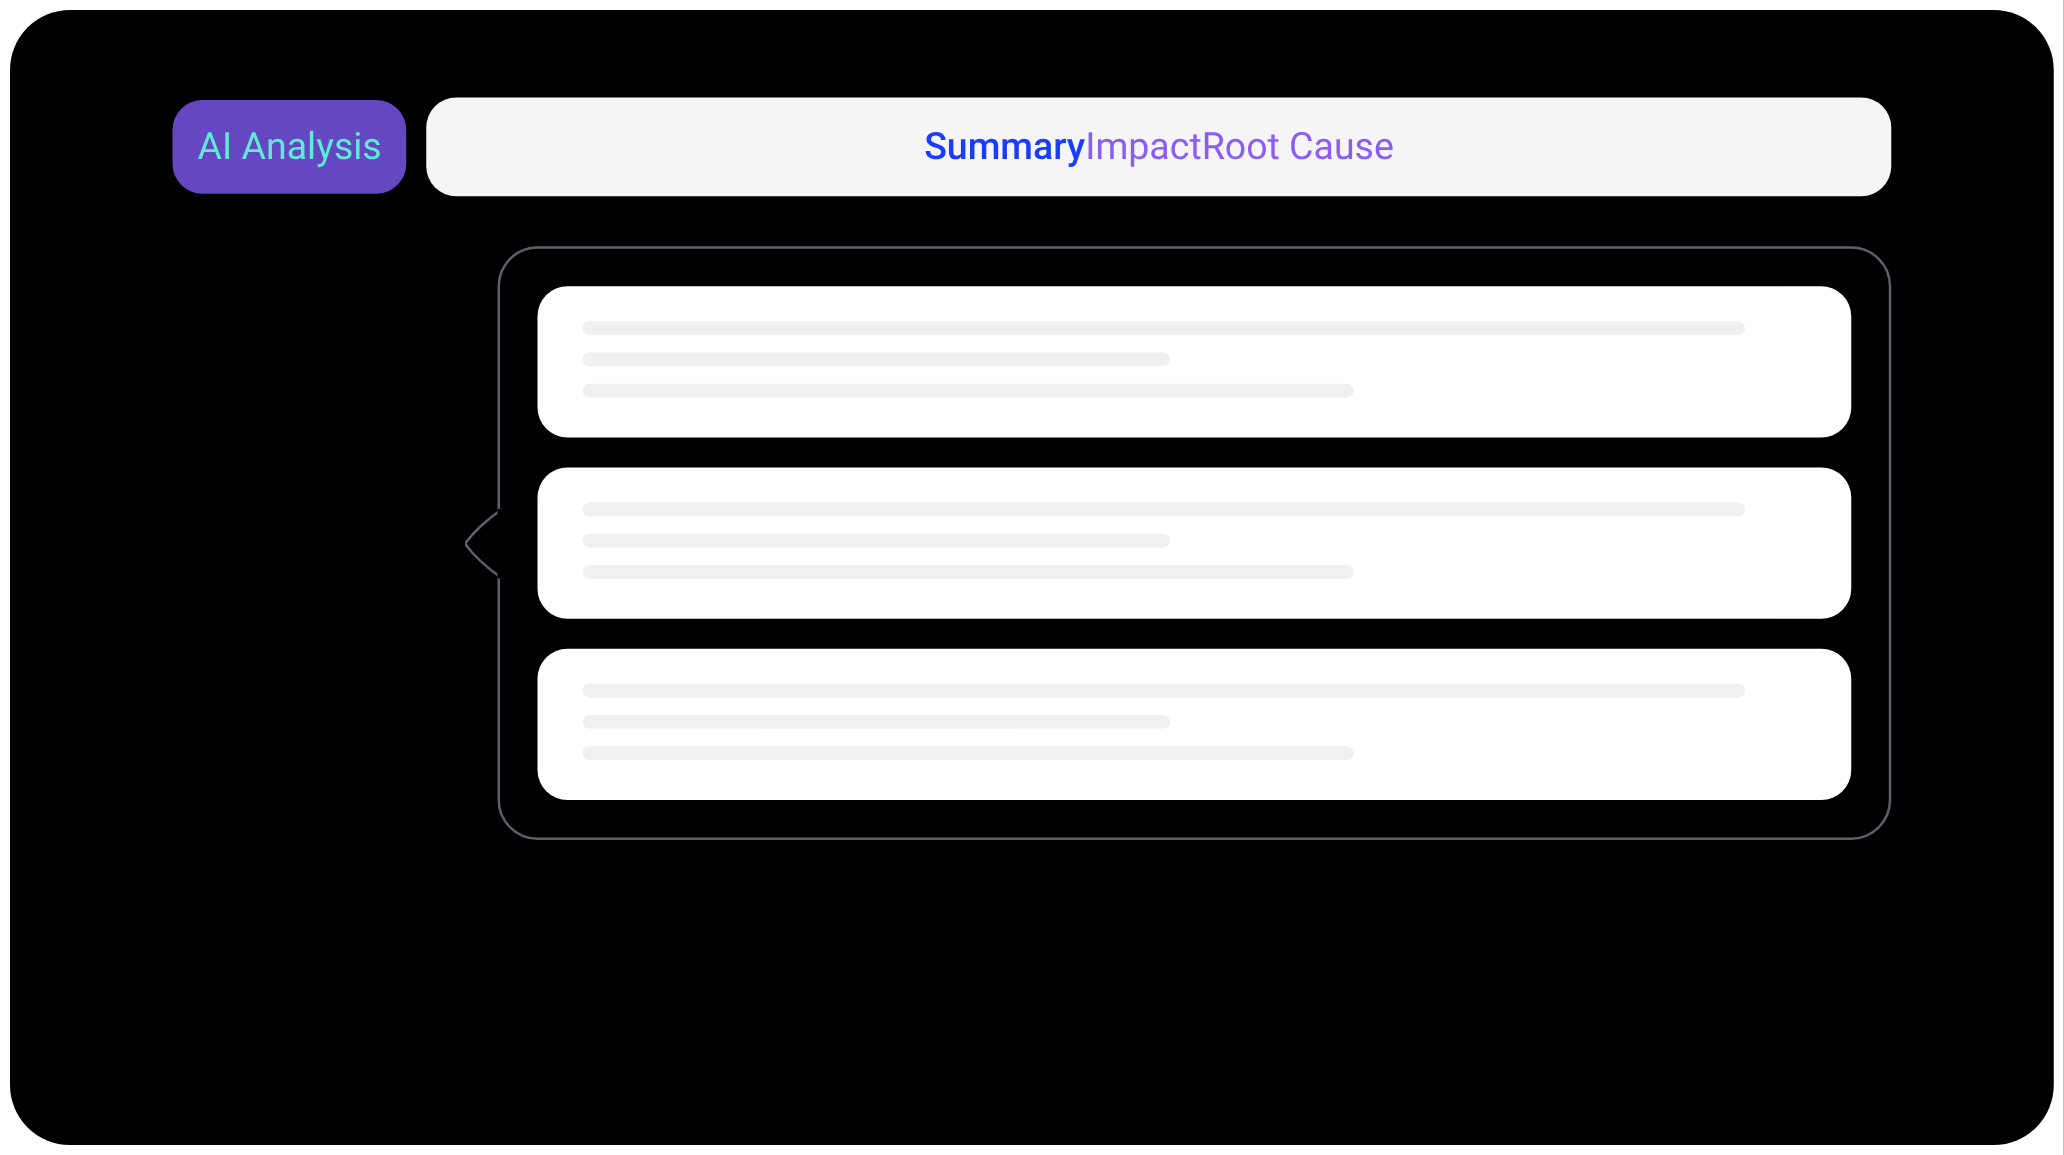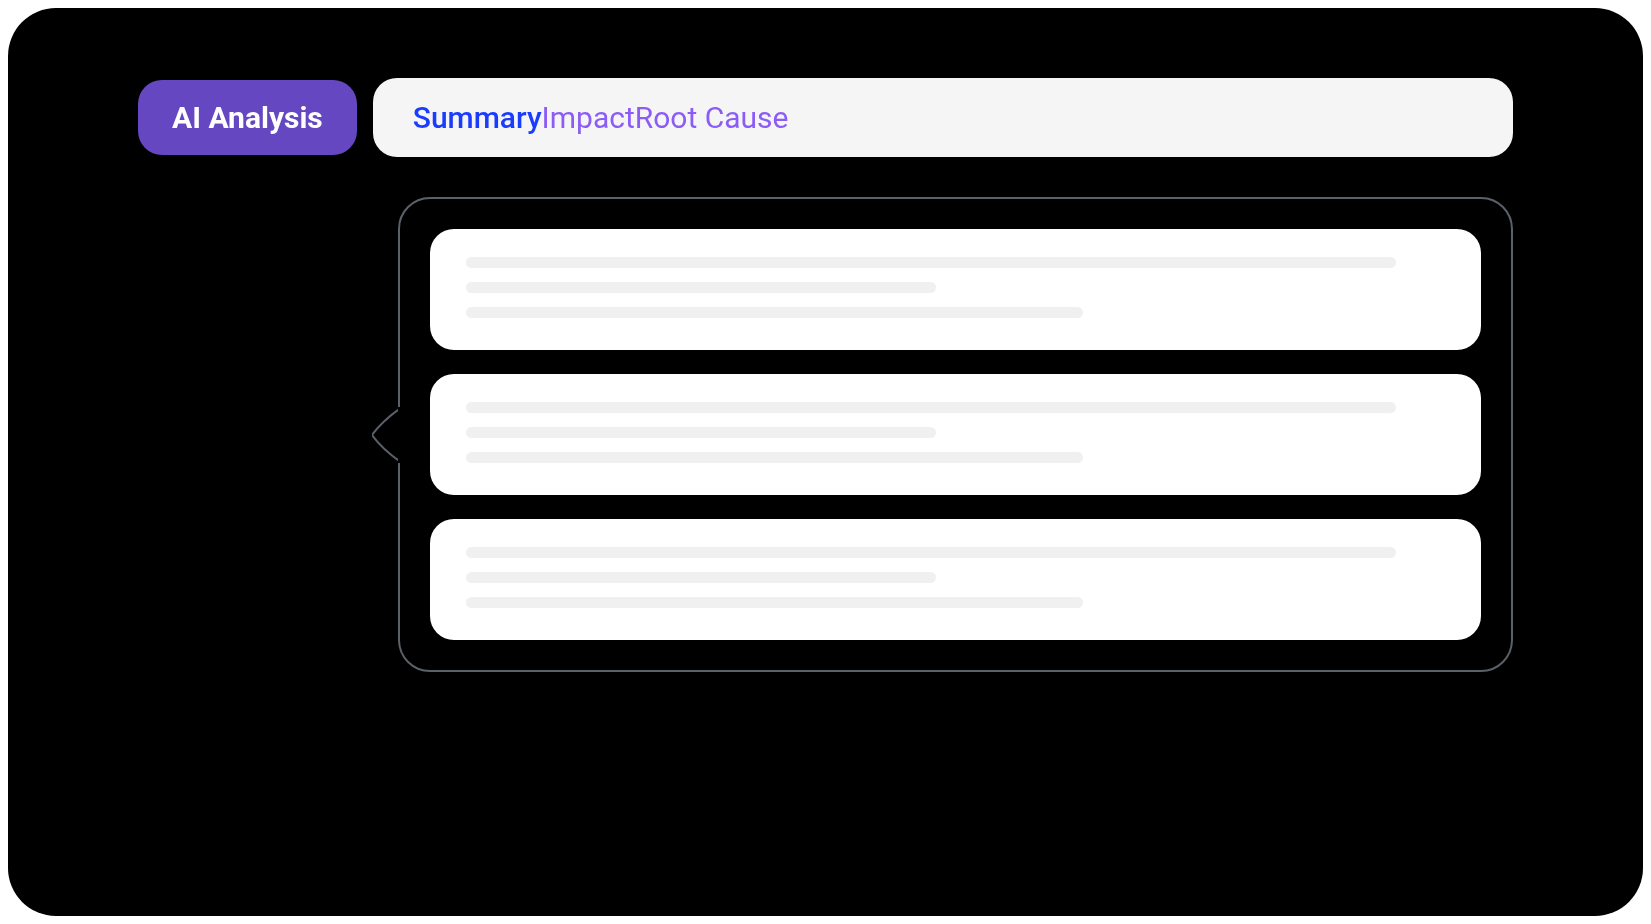--- a/index.html
+++ b/index.html
@@ -22,34 +22,34 @@
     padding: 70px 130px;
     position: relative;
   }
   .top-row {
     display: flex;
     align-items: center;
     gap: 16px;
   }
   .badge {
     background: #6547C2;
-    color: #ffffff;
+    color: #5eead4;
     border-radius: 24px;
-    padding: 20px 34px;
+    padding: 20px 20px;
     font-size: 30px;
-    font-weight: 700;
+    font-weight: 400;
     white-space: nowrap;
   }
   .tabs-bar {
     flex: 1;
     background: #f5f5f5;
     border-radius: 24px;
     display: flex;
     align-items: center;
-    justify-content: flex-start;
+    justify-content: center;
     padding: 22px 40px;
   }
   .tab {
     font-size: 30px;
     color: #8b5cf6;
     cursor: pointer;
   }
   .tab.active {
     color: #1A3CFF;
     font-weight: 500;

